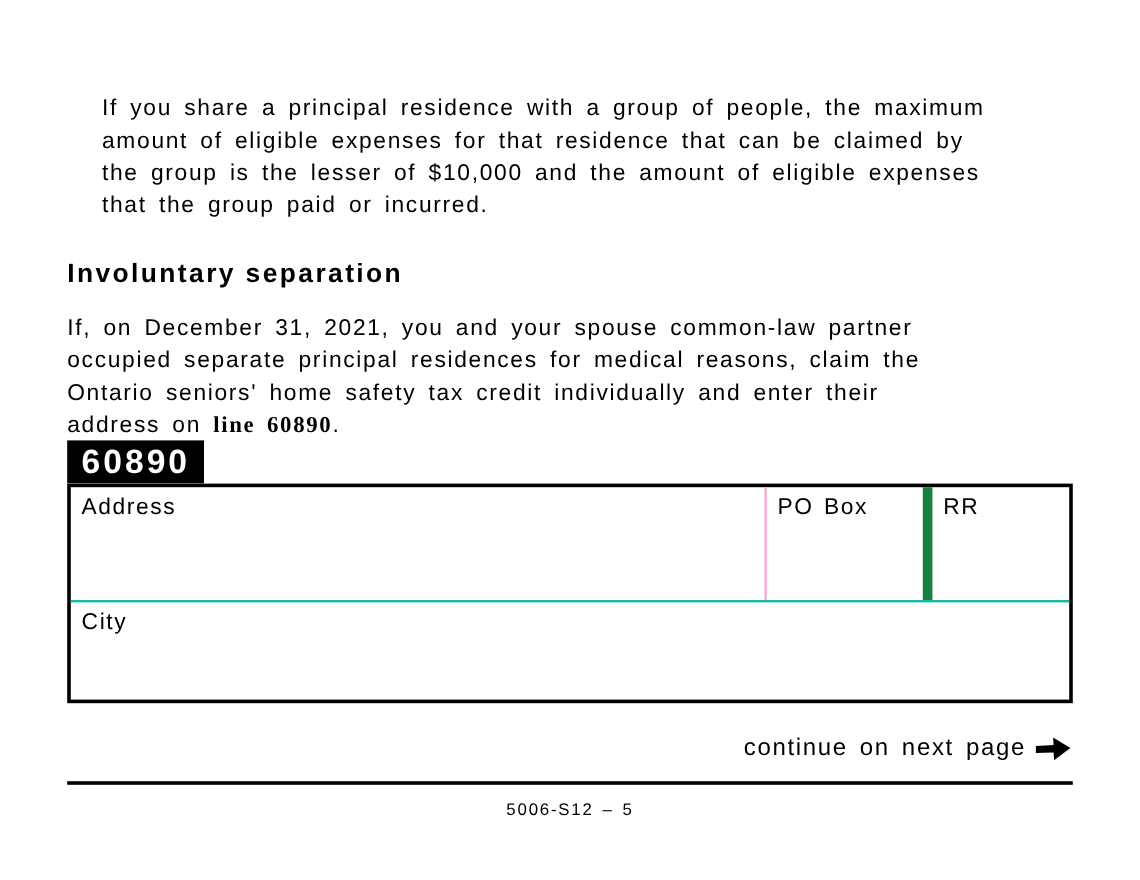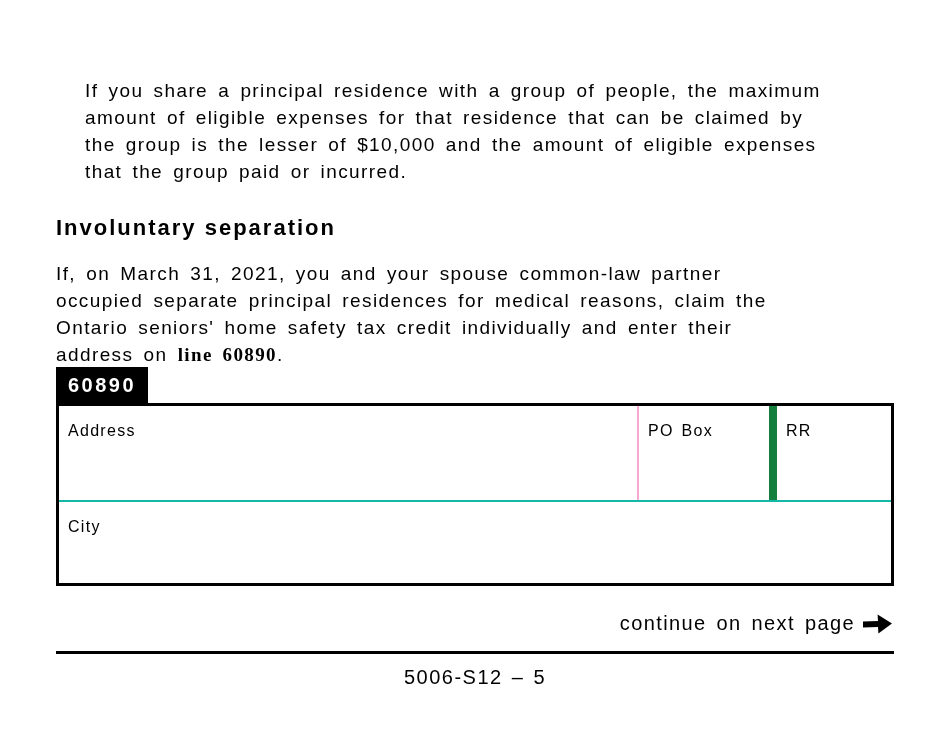--- a/index.html
+++ b/index.html
@@ -50,21 +50,21 @@
   .line-tag {
     position: absolute;
     left: 56px;
     top: 367px;
     height: 36px;
     background: #000000;
     color: #ffffff;
     display: inline-flex;
     align-items: center;
     padding: 0 12px;
-    font-size: 20px;
+    font-size: 28px;
     font-weight: bold;
     letter-spacing: 2.5px;
   }
   .form-table {
     position: absolute;
     left: 56px;
     top: 403px;
     width: 838px;
     height: 183px;
     border: 3px solid #000000;
@@ -72,22 +72,22 @@
     background: #ffffff;
   }
   .ft-row {
     display: flex;
     box-sizing: border-box;
   }
   .ft-row-1 { height: 94px; }
   .ft-row-2 { height: 83px; border-top: 2px solid #14b8a6; }
   .ft-cell {
     box-sizing: border-box;
-    padding: 16px 9px;
-    font-size: 16px;
+    padding: 6px 9px;
+    font-size: 19px;
     letter-spacing: 1.3px;
     word-spacing: 2px;
   }
   .cell-address { width: 578px; }
   .cell-pobox   { width: 132px; border-left: 2px solid #f9a8d4; }
   .cell-rr      { flex: 1;      border-left: 8px solid #15803d; }
   .cell-city    { width: 268px; }
   .cell-prov    { width: 310px; border-left: 2px solid #000000; }
   .cell-postal  { flex: 1;      border-left: 2px solid #000000; position: relative; }
   .postal-ticks {
@@ -126,38 +126,38 @@
     width: 838px;
     height: 3px;
     background: #000000;
   }
   .footer-id {
     position: absolute;
     left: 0;
     right: 0;
     top: 666px;
     text-align: center;
-    font-size: 20px;
+    font-size: 14px;
     letter-spacing: 1.5px;
     word-spacing: 2px;
   }
 </style>
 </head>
 <body>
 
 <div class="page">
 
   <p class="body-text para-intro">If you share a principal residence with a group of people, the maximum
 amount of eligible expenses for that residence that can be claimed by
 the group is the lesser of $10,000 and the amount of eligible expenses
 that the group paid or incurred.</p>
 
   <h2 class="section-heading">Involuntary separation</h2>
 
-  <p class="body-text para-section"><span>If, on March 31, 2021, you and your spouse common-law partner
+  <p class="body-text para-section"><span>If, on December 31, 2021, you and your spouse common-law partner
 occupied separate principal residences for medical reasons, claim the
 Ontario seniors' home safety tax credit individually and enter their
 address on </span><span class="bold-inline">line 60890</span><span>.</span></p>
 
   <div class="line-tag">60890</div>
 
   <div class="form-table">
     <div class="ft-row ft-row-1">
       <div class="ft-cell cell-address">
         <span>Address</span>

